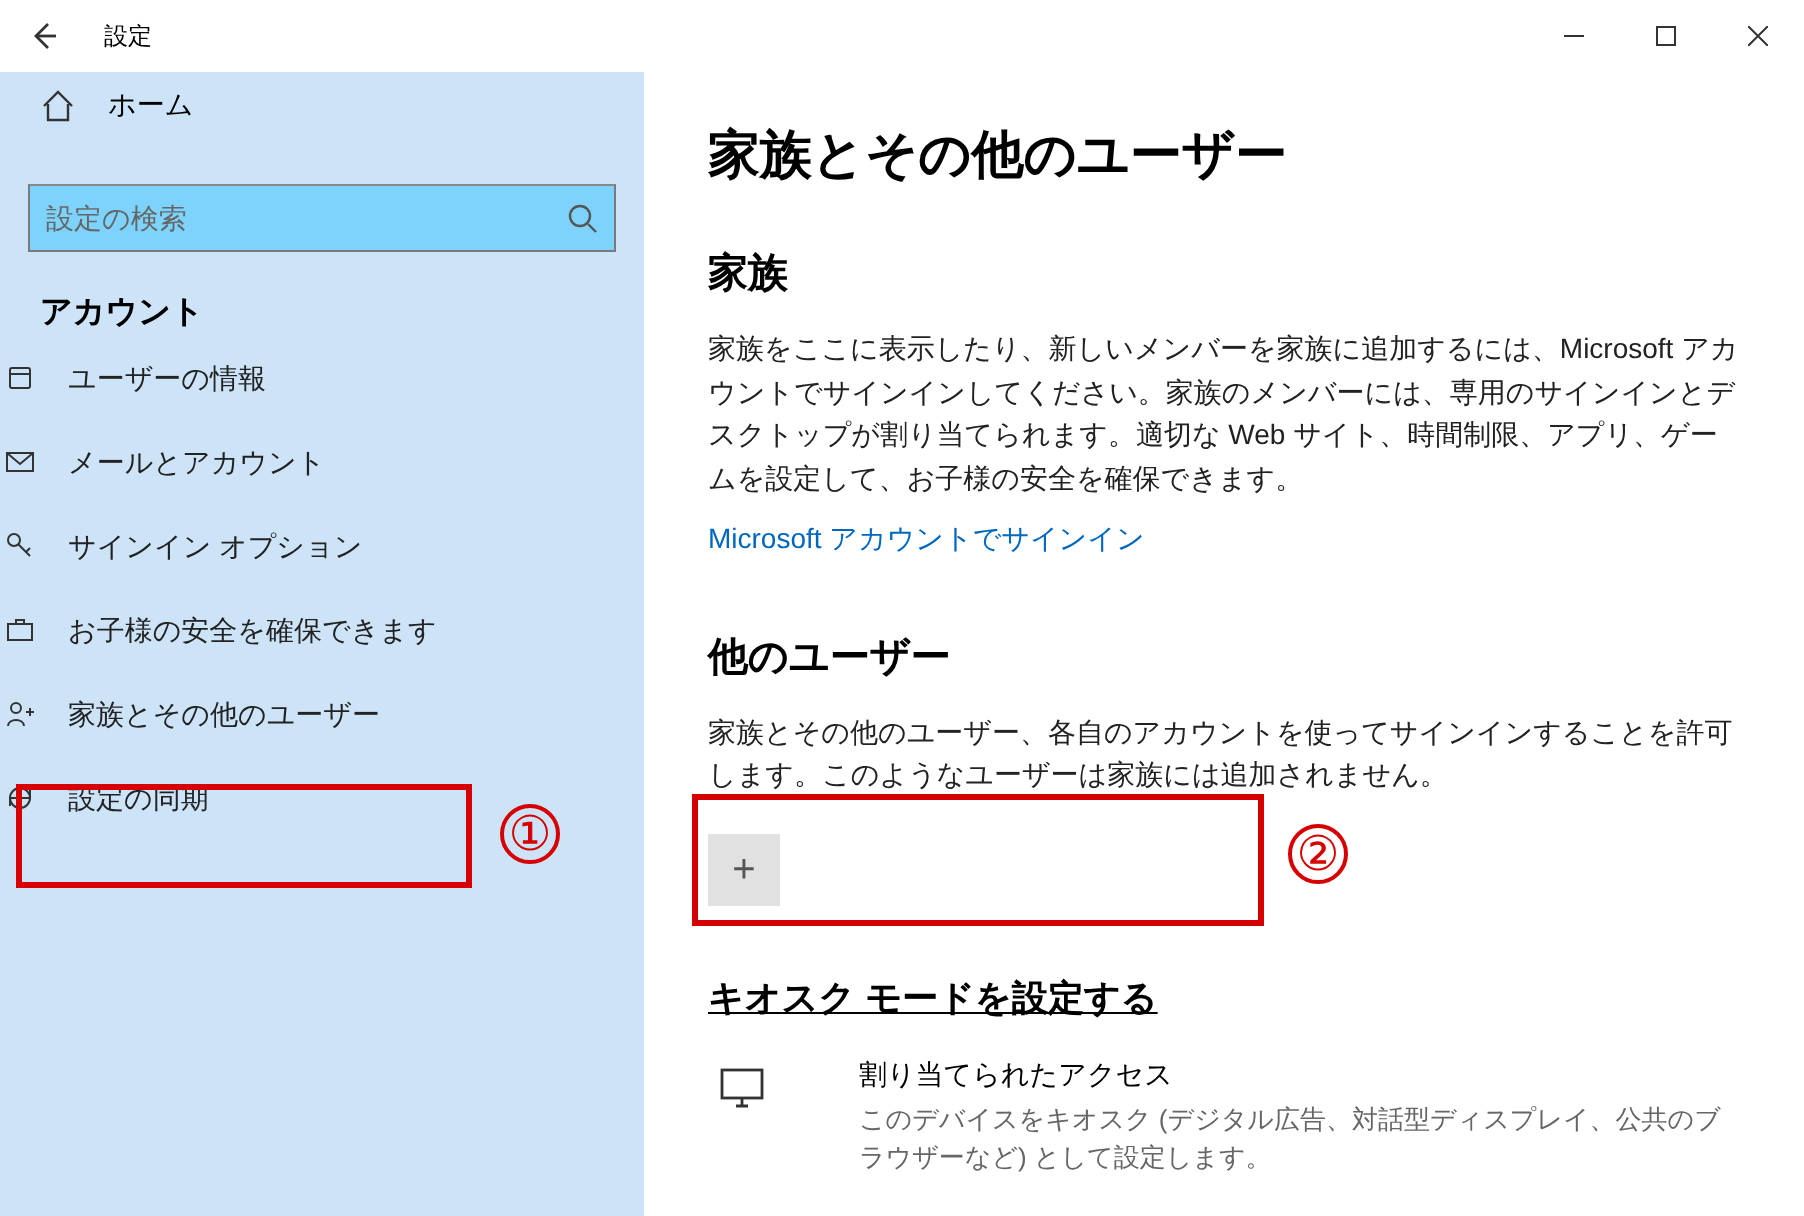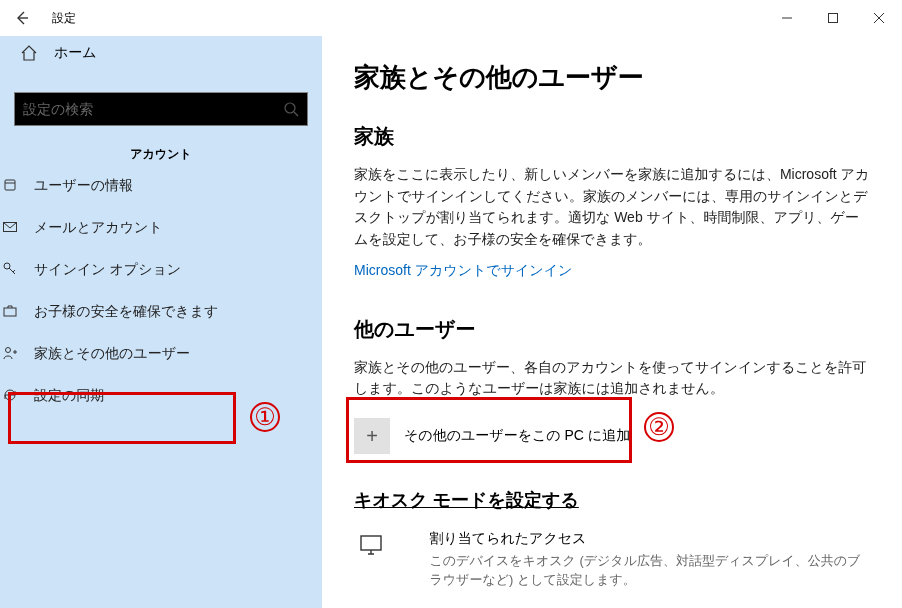--- a/index.html
+++ b/index.html
@@ -13,26 +13,26 @@
 .titlebar .winbtn { width: 46px; height: 36px; display:flex; justify-content:center; align-items:center; }
 
 
 .cols { display:flex; height: calc(100% - 36px); }
 .sidebar { width: 322px; background: #cde3f8; padding: 0; position:relative; }
 .sidebar-inner { padding: 8px 0 0 0; }
 
 .home-row { display:flex; align-items:flex-start; height:40px; padding-left: 20px; }
 .home-row .label { font-size:14px; margin-left: 16px; }
 
-.searchbox { margin: 8px 14px 14px 14px; height: 34px; border:1px solid #7a7a7a; border-top-color:#888; background:#000000; display:flex; align-items:center; padding:0 8px; }
+.searchbox { margin: 8px 14px 14px 14px; height: 34px; border:1px solid #7a7a7a; border-top-color:#888; background:#7dd3fc; display:flex; align-items:center; padding:0 8px; }
 .searchbox input { flex:1; border:none; background:transparent; outline:none; font-size:14px; color:#666; }
 .searchbox input::placeholder { color:#666; }
 .search-icon { color:#444; }
 
-.section { font-size:12px; font-weight:bold; padding: 6px 20px 14px 20px; text-align: center; }
+.section { font-size:16px; font-weight:bold; padding: 6px 20px 14px 20px; }
 
 .navitem { display:flex; height:42px; }
 .navitem .icn { width:20px; display:flex; justify-content:center; color:#333; }
 .navitem .lbl { font-size:14px; margin-left:14px; color:#222; }
 
 
 .main { flex:1; padding: 24px 32px 0 32px; overflow:hidden; }
 h1.page { font-size:26px; font-weight:600; margin-bottom: 28px; }
 h2.sub { font-size:20px; font-weight:700; margin-top: 6px; margin-bottom: 14px; }
 p.body { font-size:14px; line-height:1.55; color:#222; margin-bottom: 10px; max-width: 520px; }
@@ -175,21 +175,20 @@
 
     <h2 class="sub">家族</h2>
     <p class="body">家族をここに表示したり、新しいメンバーを家族に追加するには、Microsoft アカウントでサインインしてください。家族のメンバーには、専用のサインインとデスクトップが割り当てられます。適切な Web サイト、時間制限、アプリ、ゲームを設定して、お子様の安全を確保できます。</p>
     <a href="#" class="link">Microsoft アカウントでサインイン</a>
 
     <h2 class="sub">他のユーザー</h2>
     <p class="body">家族とその他のユーザー、各自のアカウントを使ってサインインすることを許可します。このようなユーザーは家族には追加されません。</p>
 
     <div class="addrow">
       <div class="addbox">+</div>
-      <span class="addlbl">その他のユーザーをこの PC に追加</span>
     </div>
 
     <h2 class="kiosk">キオスク モードを設定する</h2>
     <div class="kiosk-row">
       <div class="kiosk-icn">
         <svg width="26" height="26" viewBox="0 0 26 26">
             <rect x="3" y="4" width="20" height="14" stroke="#333" stroke-width="1.4" fill="none"></rect>
             <path d="M10 22 H16 M13 18 V22" stroke="#333" stroke-width="1.4"></path>
           </svg>
       </div>

